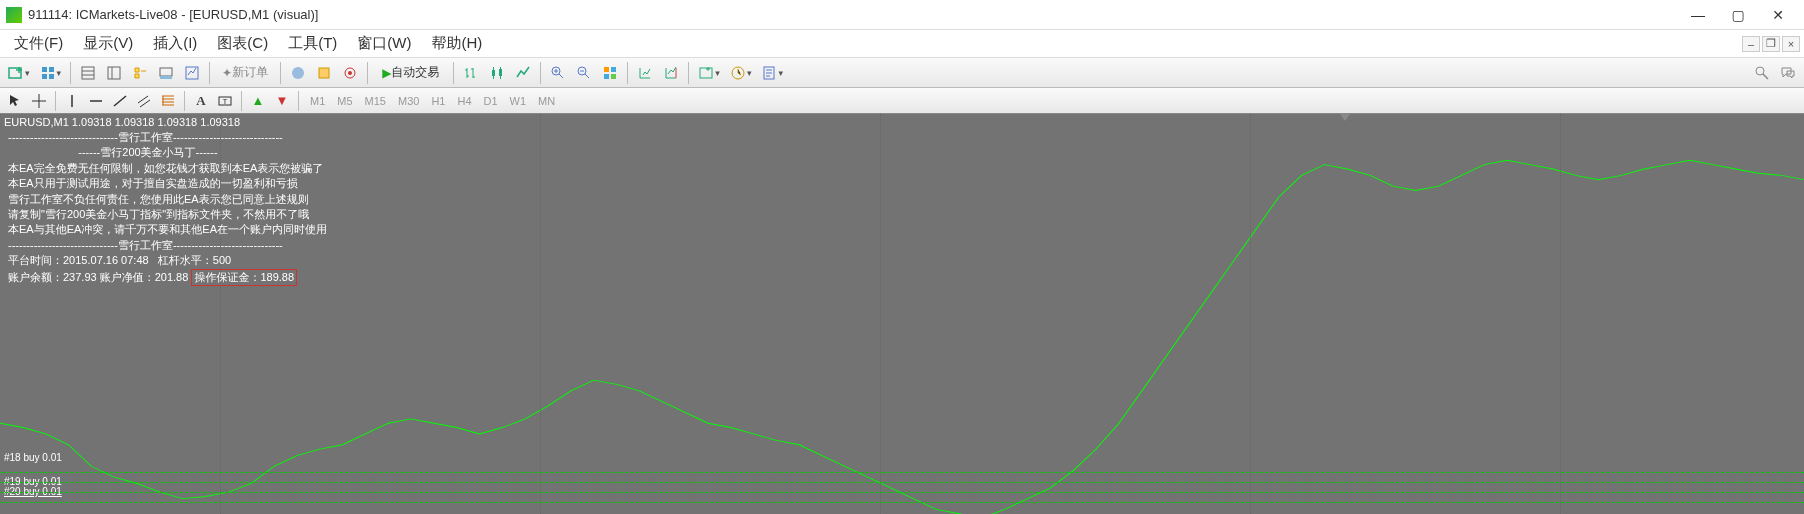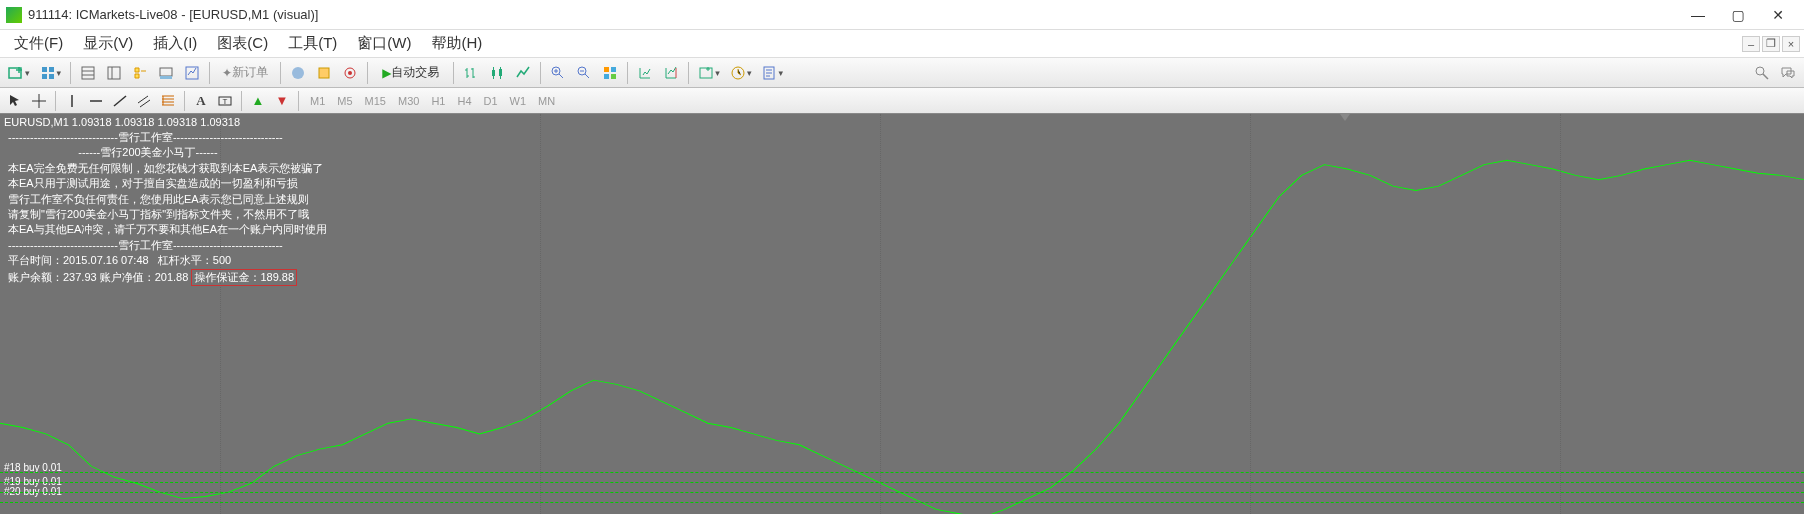--- a/index.html
+++ b/index.html
@@ -290,23 +290,23 @@
     </svg>
     <div class="vdot" style="left:220px"></div>
     <div class="vdot" style="left:540px"></div>
     <div class="vdot" style="left:880px"></div>
     <div class="vdot" style="left:1250px"></div>
     <div class="vdot" style="left:1560px"></div>
     <div class="tri" style="left:1340px"></div>
     <div class="header-ohlc">EURUSD,M1  1.09318 1.09318 1.09318 1.09318</div>
     <div class="overlay" id="overlay"><div>------------------------------雪行工作室------------------------------</div><div>                       ------雪行200美金小马丁------</div><div>本EA完全免费无任何限制，如您花钱才获取到本EA表示您被骗了</div><div>本EA只用于测试用途，对于擅自实盘造成的一切盈利和亏损</div><div>雪行工作室不负任何责任，您使用此EA表示您已同意上述规则</div><div>请复制"雪行200美金小马丁指标"到指标文件夹，不然用不了哦</div><div>本EA与其他EA冲突，请千万不要和其他EA在一个账户内同时使用</div><div>------------------------------雪行工作室------------------------------</div><div>平台时间：2015.07.16 07:48   杠杆水平：500</div><div><span>账户余额：237.93 账户净值：201.88 </span><span class="redbox">操作保证金：189.88</span></div></div>
     <div id="orders-holder">
-        <div class="orderlabel" style="top: 348px; text-align: right;">#18 buy 0.01</div>
+        <div class="orderlabel" style="top: 338px; text-align: right;">#18 buy 0.01</div>
         <div class="orderlabel" style="top: 362px;">#19 buy 0.01</div>
-        <div class="orderlabel" style="top: 372px;">#20 buy 0.01</div>
+        <div class="orderlabel" style="top: 372px; text-decoration: underline;">#20 buy 0.01</div>
         <div class="orderlabel" style="top: 402px;">#21 buy 0.01</div>
       </div>
     <div id="hlines-holder">
         <div class="hline " style="top: 358px;"></div>
         <div class="hline " style="top: 368px;"></div>
         <div class="hline " style="top: 378px;"></div>
         <div class="hline " style="top: 388px;"></div>
       </div>
   </div>
 </div>

